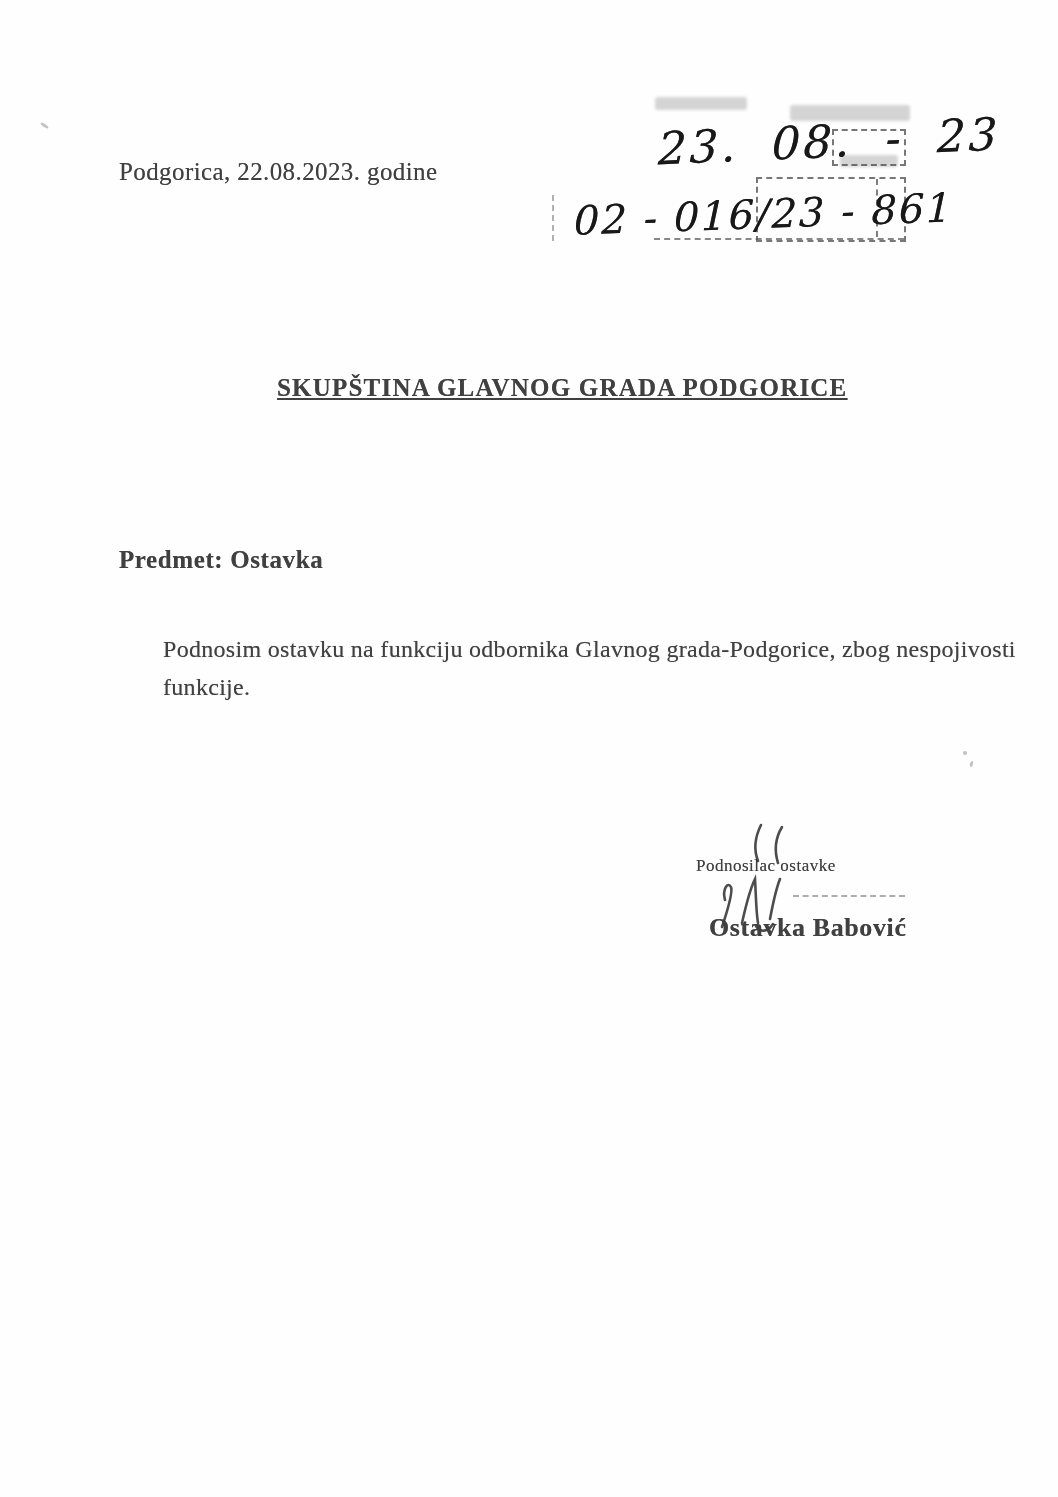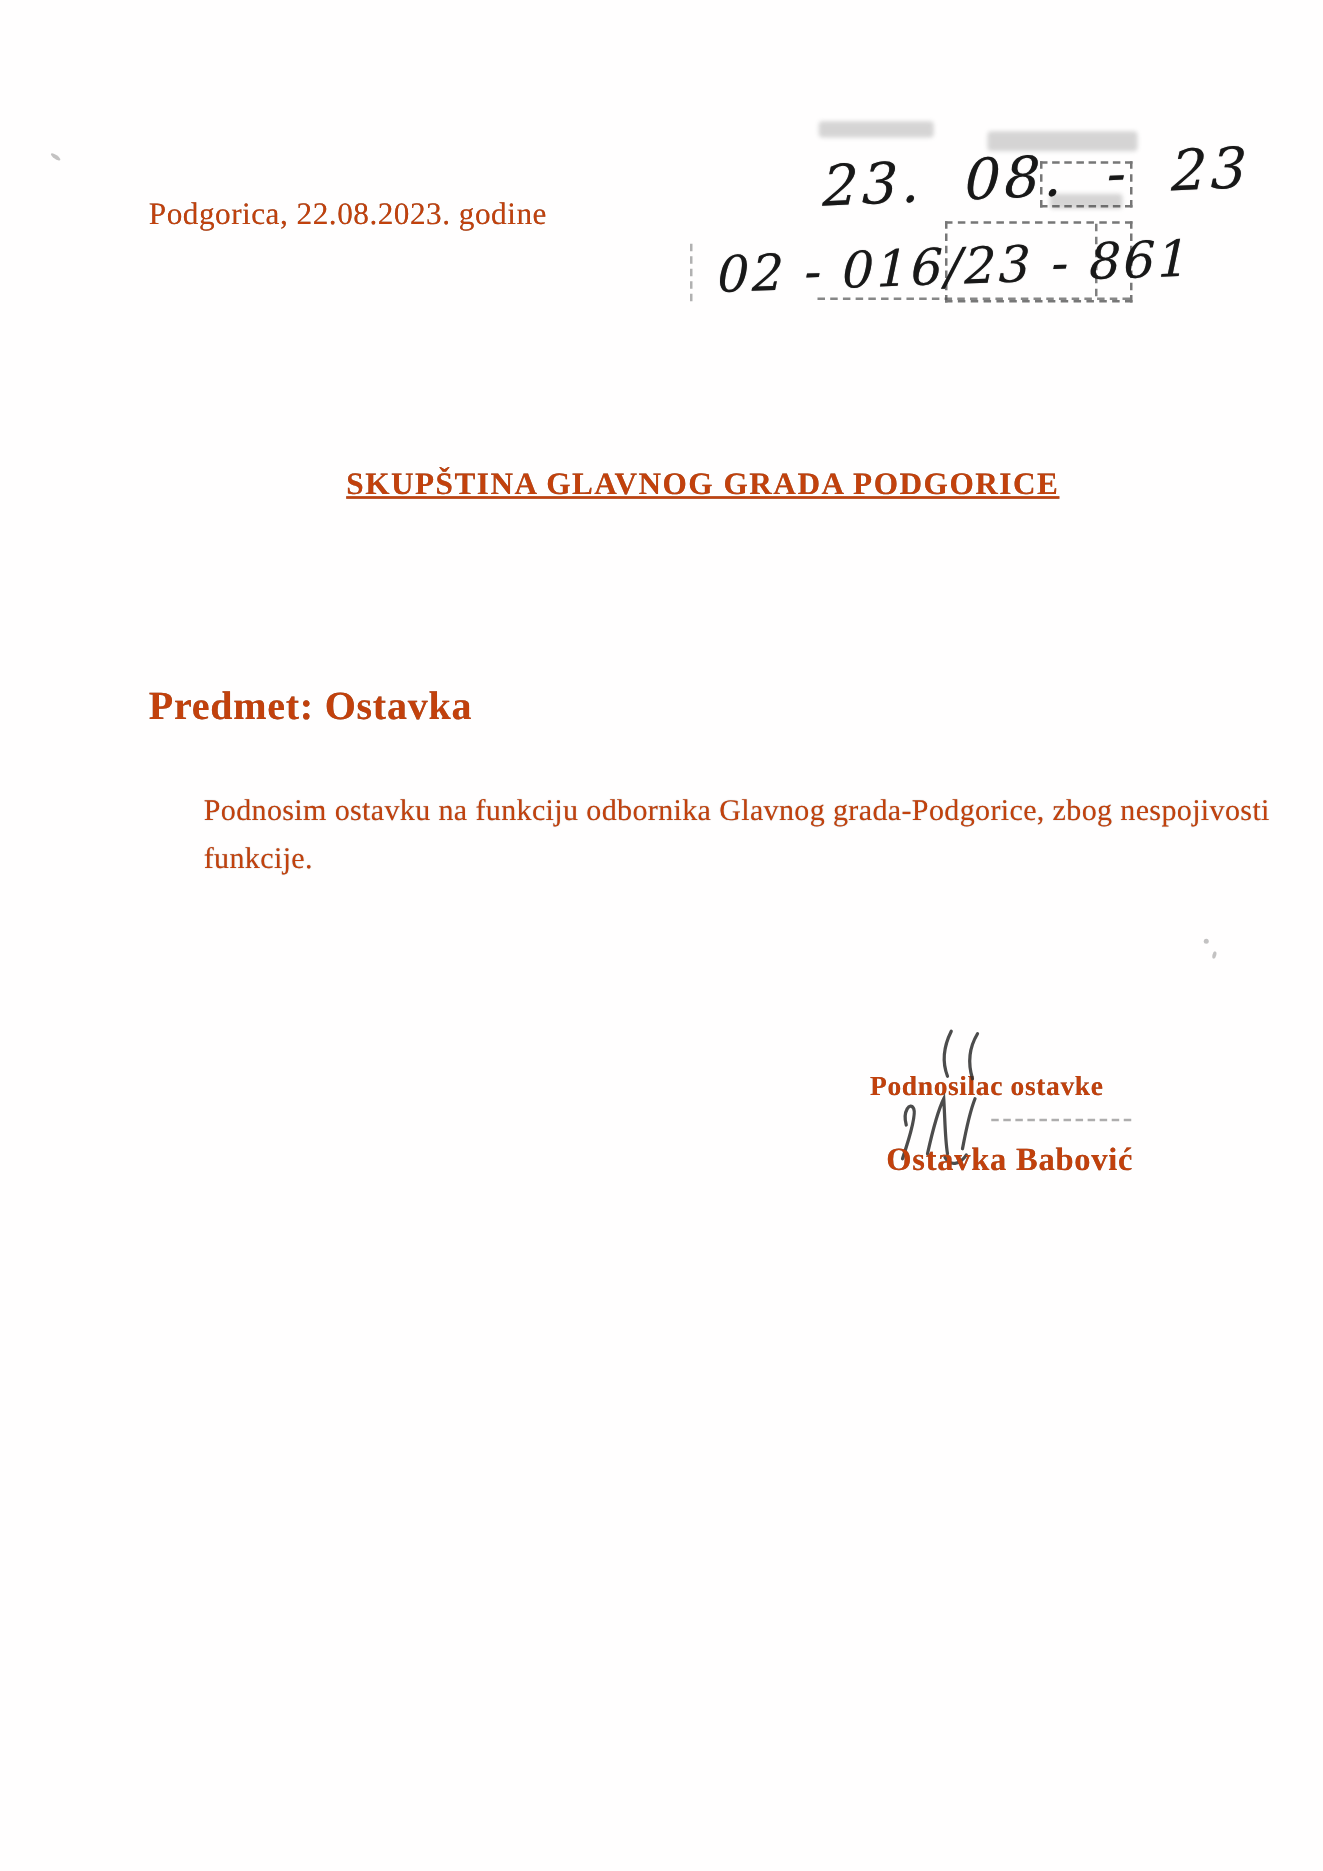--- a/index.html
+++ b/index.html
@@ -12,54 +12,54 @@
     width: 1058px;
     height: 1497px;
     background: #fffefe;
     overflow: hidden;
     font-family: "Liberation Serif", serif;
     color: #1f1f1f;
   }
   
   .typed {
     position: absolute;
-    color: #c2410c;
+    color: #404040;
     text-shadow: 0 0 0.5px rgba(40,40,40,0.55);
   }
   .place-date {
     left: 119px; top: 158px;
     font-size: 25px;
     letter-spacing: 0.4px;
   }
   .recipient {
     left: 277px; top: 374px;
     font-size: 25px;
     font-weight: bold;
     letter-spacing: 1.2px;
     text-decoration: underline;
   }
   .subject {
     left: 119px; top: 546px;
-    font-size: 32px;
+    font-size: 25px;
     font-weight: bold;
     letter-spacing: 0.6px;
   }
   .body-par {
     left: 119px; top: 630px;
     width: 892px;
     font-size: 24px;
     line-height: 38px;
     letter-spacing: 0.3px;
     text-shadow: 0 0 0.8px rgba(70,70,70,0.5);
     margin-left: 44px;
   }
   .closing-role {
     left: 696px; top: 856px;
-    font-size: 22px;
-    font-weight: bold;
+    font-size: 17px;
+    font-weight: normal;
     letter-spacing: 0.5px;
   }
   .signatory {
     left: 709px; top: 913px;
     font-size: 26px;
     font-weight: bold;
     letter-spacing: 0.6px;
   }
   
   .stamp {

